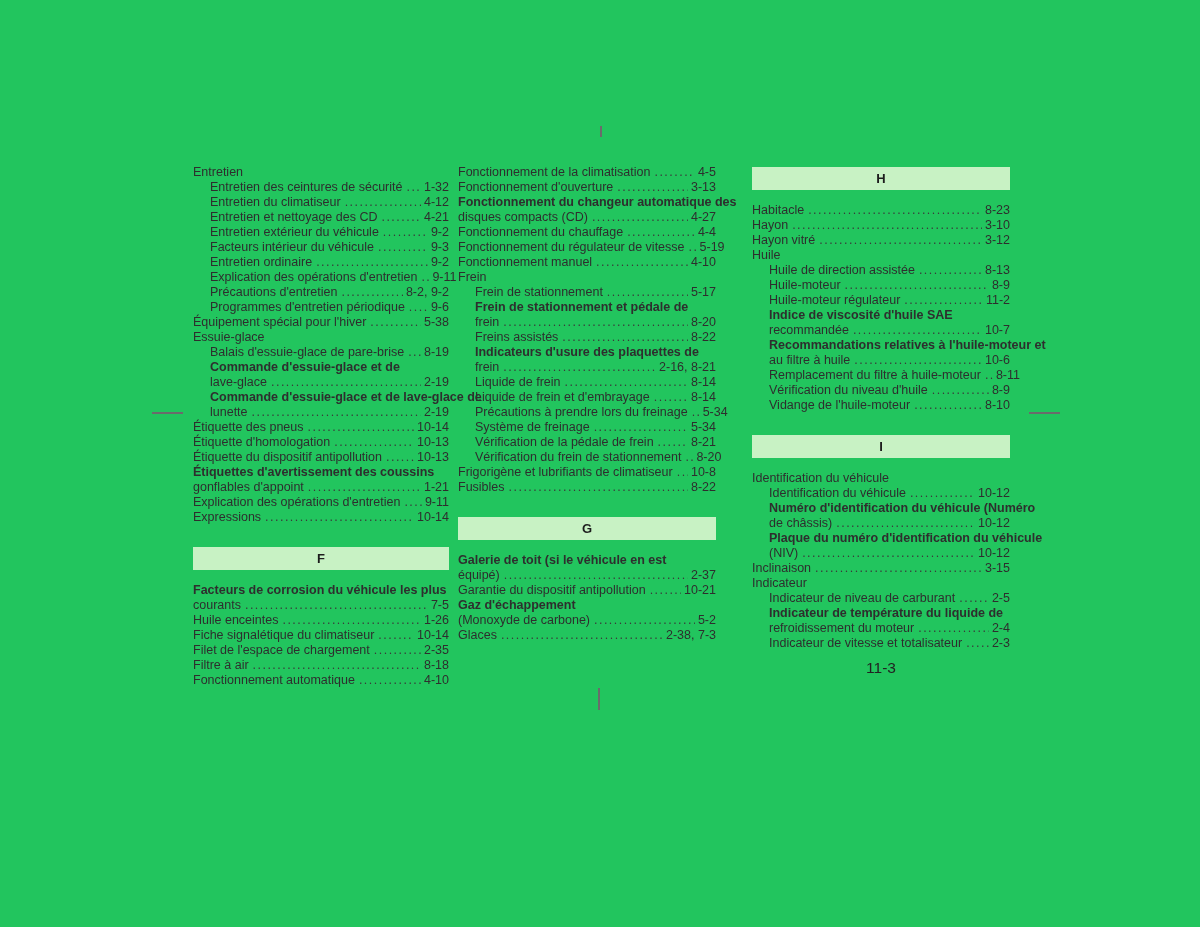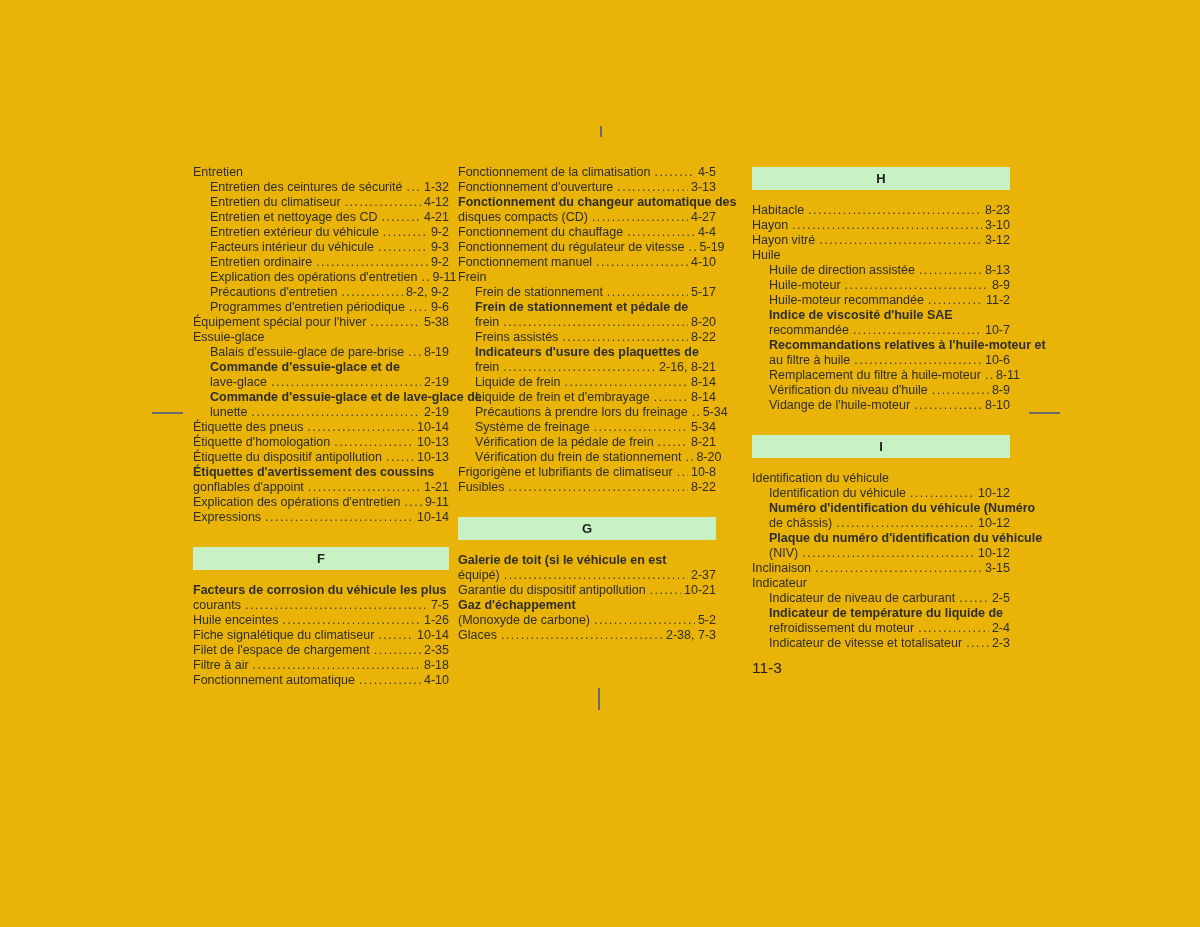--- a/index.html
+++ b/index.html
@@ -4,21 +4,21 @@
 <style>
   html, body {
     margin: 0;
     padding: 0;
     background: #ffffff;
   }
   .page {
     position: relative;
     width: 1200px;
     height: 927px;
-    background: #eab308;
+    background: #22c55e;
     overflow: hidden;
     font-family: "Liberation Sans", sans-serif;
     color: #2e2e2e;
   }
   
   .tick-v {
     position: absolute;
     width: 2px;
     background: #6b6b6b;
   }
@@ -71,21 +71,21 @@
     min-width: 8px;
   }
   .leader::after {
     content: ". . . . . . . . . . . . . . . . . . . . . . . . . . . . . . . . . . . . . . . . . . . . . . . . . . . . . . . . . . . . . . . . . . . .";
     letter-spacing: -1px;
     color: #3a3a3a;
   }
   .pg { white-space: nowrap; }
 
   .folio {
-    text-align: left;
+    text-align: center;
     font-size: 15.5px;
     margin-top: 9px;
     padding-right: 0px;
     color: #222;
   }
 </style>
 </head>
 <body>
 
 <div class="page">
@@ -497,21 +497,21 @@
       </div>
       <div class="entry ind1">
         <div class="line">
           <span class="lbl">Huile-moteur</span>
           <span class="leader"></span>
           <span class="pg">8-9</span>
         </div>
       </div>
       <div class="entry ind1">
         <div class="line">
-          <span class="lbl">Huile-moteur recommandée</span>
+          <span class="lbl">Huile-moteur régulateur</span>
           <span class="leader"></span>
           <span class="pg">11-2</span>
         </div>
       </div>
       <div class="entry ind1">
         <div class="pre-line">Indice de viscosité d'huile SAE</div>
         <div class="line">
           <span class="lbl">recommandée</span>
           <span class="leader"></span>
           <span class="pg">10-7</span>

